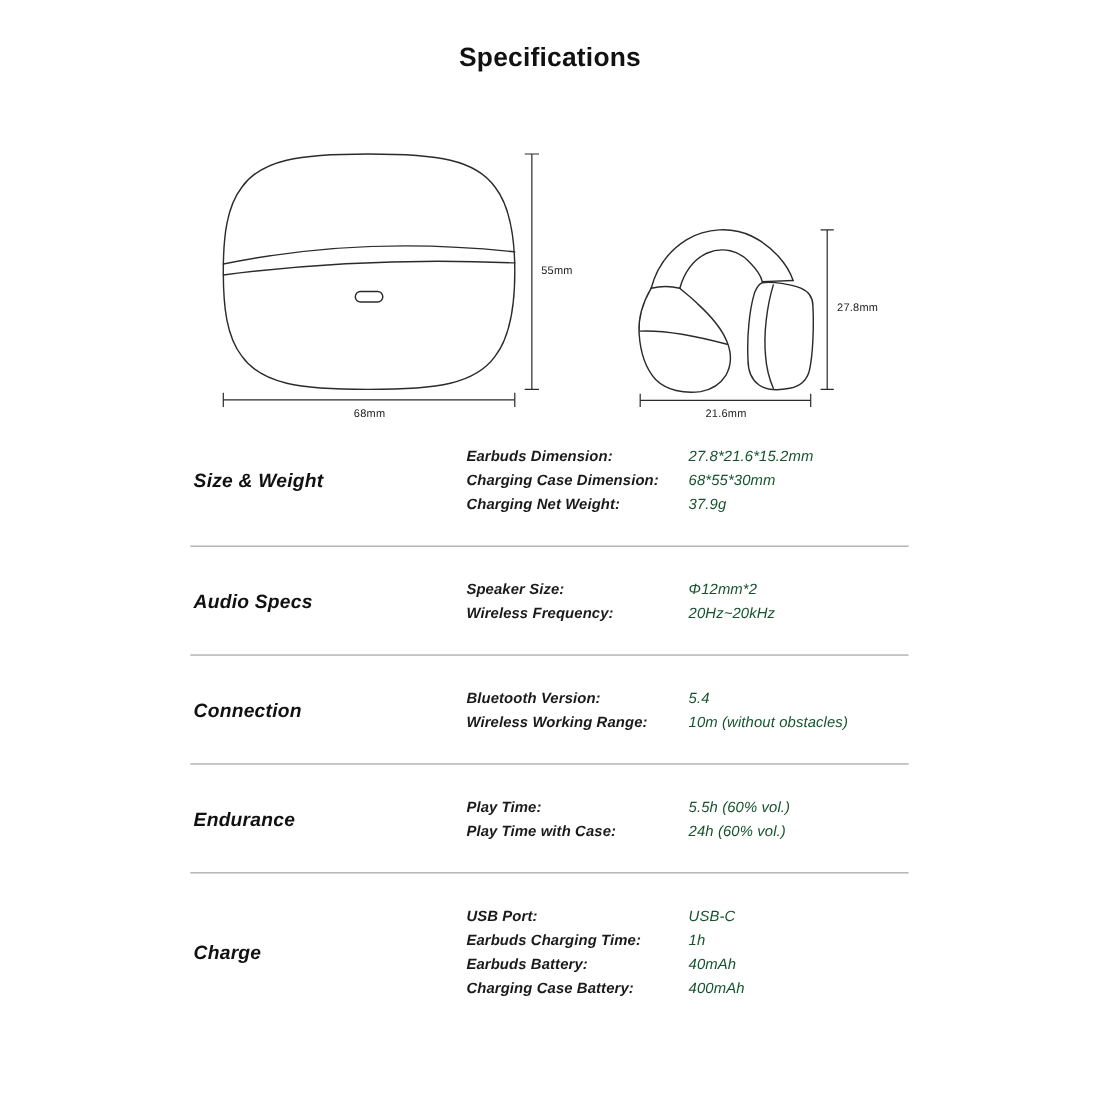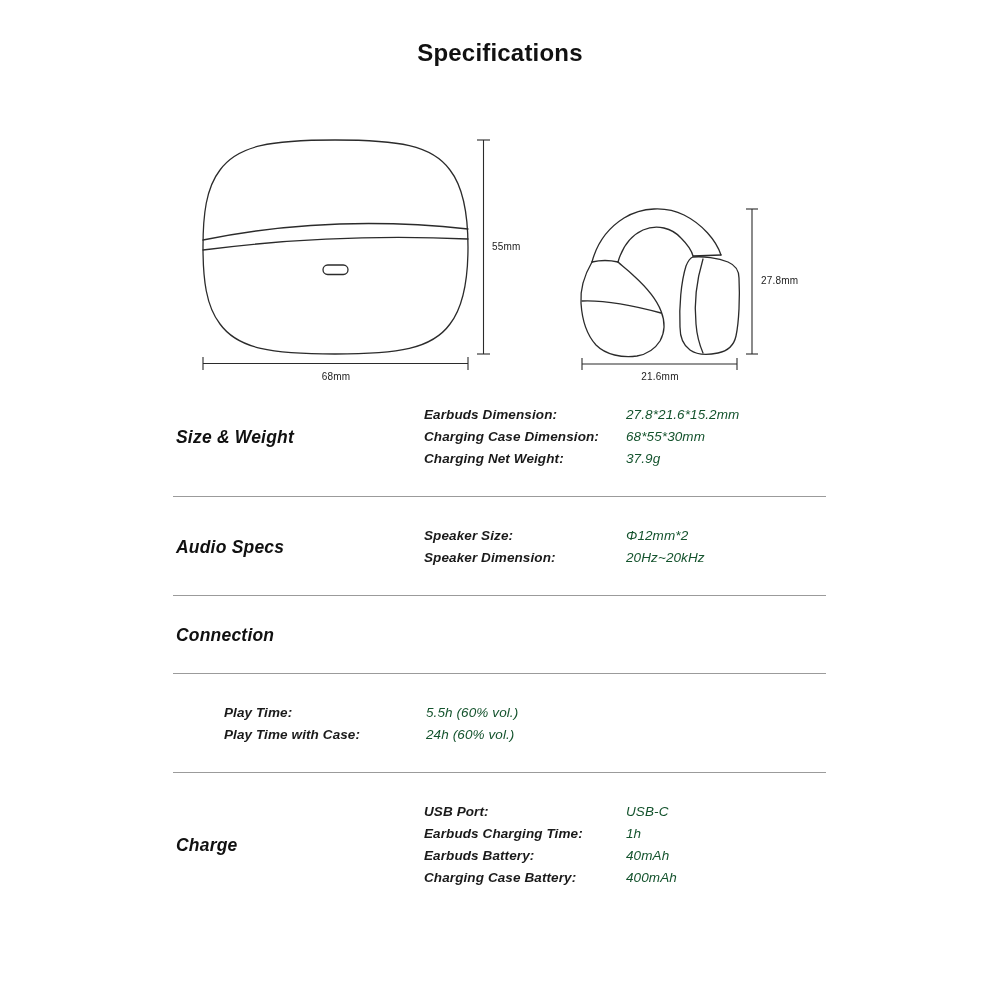--- a/index.html
+++ b/index.html
@@ -142,35 +142,46 @@
   <div class="divider"></div>
 
   <div class="spec-section">
     <div class="section-title">Audio Specs</div>
     <div class="section-rows">
       <div class="spec-row">
         <span class="spec-label">Speaker Size:</span>
         <span class="spec-value">Φ12mm*2</span>
       </div>
       <div class="spec-row">
-        <span class="spec-label">Speaker Dimension:</span>
+        <span class="spec-label">Wireless Frequency:</span>
         <span class="spec-value">20Hz~20kHz</span>
       </div>
     </div>
   </div>
 
   <div class="divider"></div>
 
   <div class="spec-section">
     <div class="section-title">Connection</div>
-  </div>
-
-  <div class="divider"></div>
-
-  <div class="spec-section">
+    <div class="section-rows">
+      <div class="spec-row">
+        <span class="spec-label">Bluetooth Version:</span>
+        <span class="spec-value">5.4</span>
+      </div>
+      <div class="spec-row">
+        <span class="spec-label">Wireless Working Range:</span>
+        <span class="spec-value">10m (without obstacles)</span>
+      </div>
+    </div>
+  </div>
+
+  <div class="divider"></div>
+
+  <div class="spec-section">
+    <div class="section-title">Endurance</div>
     <div class="section-rows">
       <div class="spec-row">
         <span class="spec-label">Play Time:</span>
         <span class="spec-value">5.5h (60% vol.)</span>
       </div>
       <div class="spec-row">
         <span class="spec-label">Play Time with Case:</span>
         <span class="spec-value">24h (60% vol.)</span>
       </div>
     </div>

